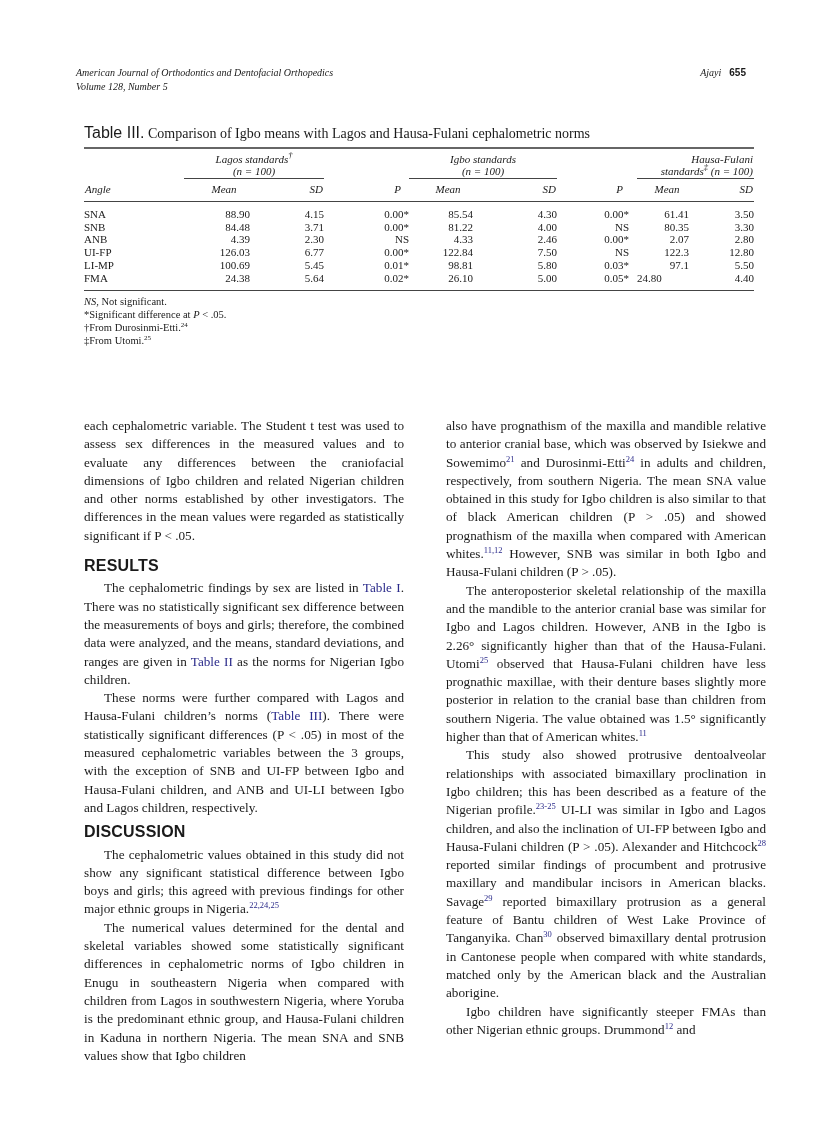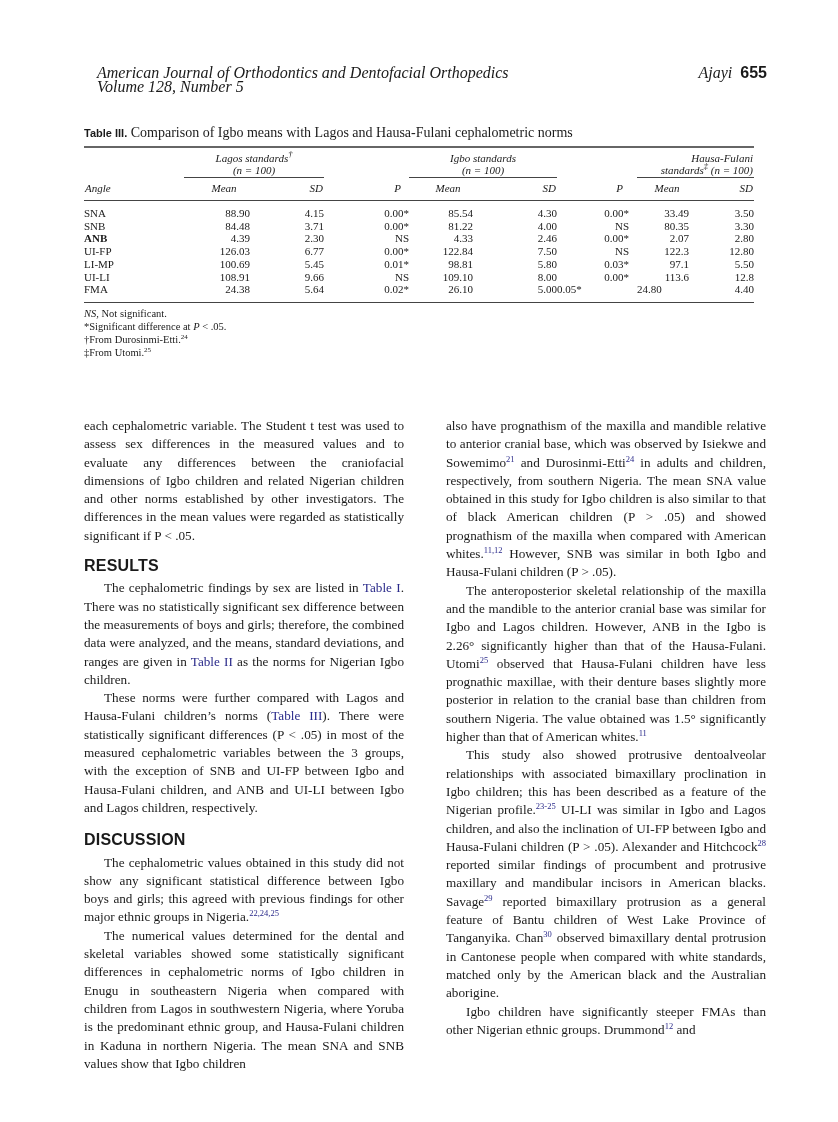--- a/index.html
+++ b/index.html
@@ -1,22 +1,22 @@
 <!DOCTYPE html>
 <html><head>
 <meta charset="utf-8">
 <style>
   html, body { margin:0; padding:0; background:#ffffff; }
   body { width:838px; height:1122px; position:relative; font-family:"Liberation Serif", serif; color:#1a1a1a; overflow:hidden; }
-  .running-head { position:absolute; left:97px; top:66px; width:670px; font-size:16px; font-style:italic; line-height:14px; }
+  .running-head { position:absolute; left:76px; top:66px; width:670px; font-size:10px; font-style:italic; line-height:14px; }
   .running-head .right { position:absolute; right:0; top:0; font-style:italic; }
   .running-head .pagenum { font-family:"Liberation Sans", sans-serif; font-style:normal; font-weight:bold; margin-left:8px; }
   .table-wrap { position:absolute; left:84px; top:124px; width:670px; }
   .table-title { font-size:14px; line-height:18px; }
-  .table-title .lbl { font-family:"Liberation Sans", sans-serif; font-size:11px; font-weight:bold; }
+  .table-title .lbl { font-family:"Liberation Sans", sans-serif; font-size:16px; font-weight:normal; }
   .rule-thick { border-top:2px solid #666; margin-top:4px; }
   table { border-collapse:collapse; width:670px; font-size:11px; }
   th { font-weight:normal; font-style:italic; }
   .grp th { text-align:center; line-height:12px; padding-top:4px; vertical-align:bottom; }
   .sub th { padding-top:4px; padding-bottom:6px; border-bottom:1.5px solid #444; }
   .sub th.ul { border-top:1px solid #444; }
   td { line-height:12.7px; padding:0; }
   tbody tr:first-child td { padding-top:6px; }
   tbody tr:last-child td { padding-bottom:6px; }
   .tbl-bottom { border-top:1.5px solid #444; }
@@ -84,36 +84,36 @@
     </thead>
     <tbody id="tbody">
         <tr>
           <td style="text-align: left;">SNA</td>
           <td style="text-align: right; padding-right: 14px;">88.90</td>
           <td style="text-align: right;">4.15</td>
           <td style="text-align: right; padding-right: 0px;">0.00*</td>
           <td style="text-align: right; padding-right: 14px;">85.54</td>
           <td style="text-align: right;">4.30</td>
           <td style="text-align: right; padding-right: 8px;">0.00*</td>
-          <td style="text-align: right; padding-right: 8px;">33.49</td>
+          <td style="text-align: right; padding-right: 8px;">61.41</td>
           <td style="text-align: right;">3.50</td>
         </tr>
         <tr>
           <td style="text-align: left;">SNB</td>
           <td style="text-align: right; padding-right: 14px;">84.48</td>
           <td style="text-align: right;">3.71</td>
           <td style="text-align: right; padding-right: 0px;">0.00*</td>
           <td style="text-align: right; padding-right: 14px;">81.22</td>
           <td style="text-align: right;">4.00</td>
           <td style="text-align: right; padding-right: 8px;">NS</td>
           <td style="text-align: right; padding-right: 8px;">80.35</td>
           <td style="text-align: right;">3.30</td>
         </tr>
         <tr>
-          <td style="text-align: left; font-weight: bold;">ANB</td>
+          <td style="text-align: left;">ANB</td>
           <td style="text-align: right; padding-right: 14px;">4.39</td>
           <td style="text-align: right;">2.30</td>
           <td style="text-align: right; padding-right: 0px;">NS</td>
           <td style="text-align: right; padding-right: 14px;">4.33</td>
           <td style="text-align: right;">2.46</td>
           <td style="text-align: right; padding-right: 8px;">0.00*</td>
           <td style="text-align: right; padding-right: 8px;">2.07</td>
           <td style="text-align: right;">2.80</td>
         </tr>
         <tr>
@@ -132,58 +132,47 @@
           <td style="text-align: right; padding-right: 14px;">100.69</td>
           <td style="text-align: right;">5.45</td>
           <td style="text-align: right; padding-right: 0px;">0.01*</td>
           <td style="text-align: right; padding-right: 14px;">98.81</td>
           <td style="text-align: right;">5.80</td>
           <td style="text-align: right; padding-right: 8px;">0.03*</td>
           <td style="text-align: right; padding-right: 8px;">97.1</td>
           <td style="text-align: right;">5.50</td>
         </tr>
         <tr>
-          <td style="text-align: left;">UI-LI</td>
-          <td style="text-align: right; padding-right: 14px;">108.91</td>
-          <td style="text-align: right;">9.66</td>
-          <td style="text-align: right; padding-right: 0px;">NS</td>
-          <td style="text-align: right; padding-right: 14px;">109.10</td>
-          <td style="text-align: right;">8.00</td>
-          <td style="text-align: right; padding-right: 8px;">0.00*</td>
-          <td style="text-align: right; padding-right: 8px;">113.6</td>
-          <td style="text-align: right;">12.8</td>
-        </tr>
-        <tr>
           <td style="text-align: left;">FMA</td>
           <td style="text-align: right; padding-right: 14px;">24.38</td>
           <td style="text-align: right;">5.64</td>
           <td style="text-align: right; padding-right: 0px;">0.02*</td>
           <td style="text-align: right; padding-right: 14px;">26.10</td>
           <td style="text-align: right;">5.00</td>
-          <td style="text-align: left; padding-right: 8px;">0.05*</td>
+          <td style="text-align: right; padding-right: 8px;">0.05*</td>
           <td style="padding-right: 8px;">24.80</td>
           <td style="text-align: right;">4.40</td>
         </tr>
       </tbody>
   </table>
   <div class="tbl-bottom"></div>
   <div class="foot">
     <div><i>NS,</i><span> Not significant.</span></div>
     <div><span>*Significant difference at </span><i>P</i><span> &lt; .05.</span></div>
     <div><span>†From Durosinmi-Etti.</span><sup>24</sup></div>
     <div><span>‡From Utomi.</span><sup>25</sup></div>
   </div>
 </div>
 
 <div class="col left">
   <p>each cephalometric variable. The Student t test was used to assess sex differences in the measured values and to evaluate any differences between the craniofacial dimensions of Igbo children and related Nigerian children and other norms established by other investigators. The differences in the mean values were regarded as statistically significant if P &lt; .05.</p>
   <h3>RESULTS</h3>
   <p class="ind"><span>The cephalometric findings by sex are listed in </span><span class="link">Table I</span><span>. There was no statistically significant sex difference between the measurements of boys and girls; therefore, the combined data were analyzed, and the means, standard deviations, and ranges are given in </span><span class="link">Table II</span><span> as the norms for Nigerian Igbo children.</span></p>
   <p class="ind"><span>These norms were further compared with Lagos and Hausa-Fulani children’s norms (</span><span class="link">Table III</span><span>). There were statistically significant differences (P &lt; .05) in most of the measured cephalometric variables between the 3 groups, with the exception of SNB and UI-FP between Igbo and Hausa-Fulani children, and ANB and UI-LI between Igbo and Lagos children, respectively.</span></p>
-  <h3 style="margin-top:14px">DISCUSSION</h3>
+  <h3 style="margin-top:6px">DISCUSSION</h3>
   <p class="ind"><span>The cephalometric values obtained in this study did not show any significant statistical difference between Igbo boys and girls; this agreed with previous findings for other major ethnic groups in Nigeria.</span><sup class="link">22,24,25</sup></p>
   <p class="ind">The numerical values determined for the dental and skeletal variables showed some statistically significant differences in cephalometric norms of Igbo children in Enugu in southeastern Nigeria when compared with children from Lagos in southwestern Nigeria, where Yoruba is the predominant ethnic group, and Hausa-Fulani children in Kaduna in northern Nigeria. The mean SNA and SNB values show that Igbo children</p>
 </div>
 
 <div class="col rightc">
   <p><span>also have prognathism of the maxilla and mandible relative to anterior cranial base, which was observed by Isiekwe and Sowemimo</span><sup class="link">21</sup><span> and Durosinmi-Etti</span><sup class="link">24</sup><span> in adults and children, respectively, from southern Nigeria. The mean SNA value obtained in this study for Igbo children is also similar to that of black American children (P &gt; .05) and showed prognathism of the maxilla when compared with American whites.</span><sup class="link">11,12</sup><span> However, SNB was similar in both Igbo and Hausa-Fulani children (P &gt; .05).</span></p>
   <p class="ind"><span>The anteroposterior skeletal relationship of the maxilla and the mandible to the anterior cranial base was similar for Igbo and Lagos children. However, ANB in the Igbo is 2.26° significantly higher than that of the Hausa-Fulani. Utomi</span><sup class="link">25</sup><span> observed that Hausa-Fulani children have less prognathic maxillae, with their denture bases slightly more posterior in relation to the cranial base than children from southern Nigeria. The value obtained was 1.5° significantly higher than that of American whites.</span><sup class="link">11</sup></p>
   <p class="ind"><span>This study also showed protrusive dentoalveolar relationships with associated bimaxillary proclination in Igbo children; this has been described as a feature of the Nigerian profile.</span><sup class="link">23-25</sup><span> UI-LI was similar in Igbo and Lagos children, and also the inclination of UI-FP between Igbo and Hausa-Fulani children (P &gt; .05). Alexander and Hitchcock</span><sup class="link">28</sup><span> reported similar findings of procumbent and protrusive maxillary and mandibular incisors in American blacks. Savage</span><sup class="link">29</sup><span> reported bimaxillary protrusion as a general feature of Bantu children of West Lake Province of Tanganyika. Chan</span><sup class="link">30</sup><span> observed bimaxillary dental protrusion in Cantonese people when compared with white standards, matched only by the American black and the Australian aborigine.</span></p>
   <p class="ind"><span>Igbo children have significantly steeper FMAs than other Nigerian ethnic groups. Drummond</span><sup class="link">12</sup><span> and</span></p>
 </div>

